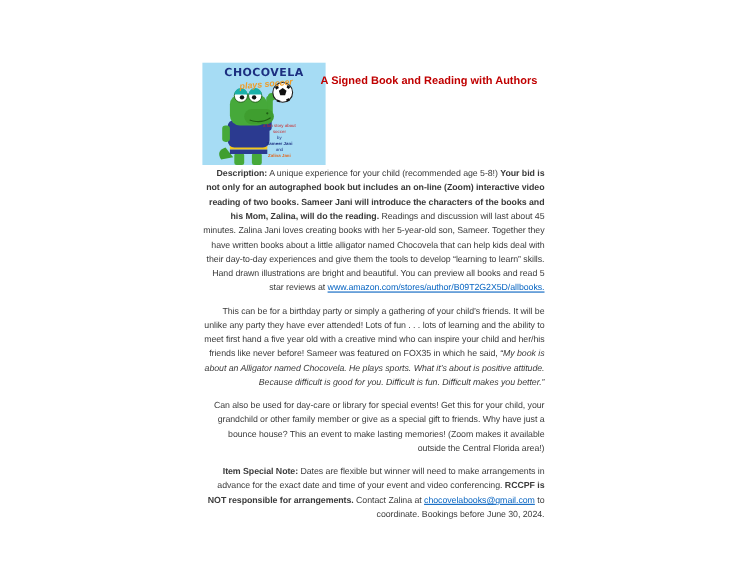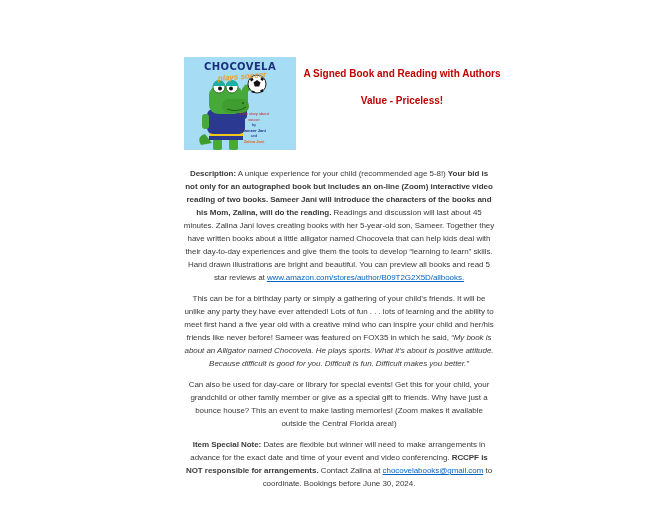--- a/index.html
+++ b/index.html
@@ -30,32 +30,31 @@
   .cover-credits { position:absolute; top:54px; left:53px; width:34px; text-align:center; }
   .cover-credits div { font-size:4px; line-height:5.5px; }
   .cred-1 { color:#cc2222; }
   .cred-2 { color:#1c2f80; font-weight:bold; font-size:4.5px; }
   .cred-3 { color:#1c2f80; }
   .cred-4 { color:#1c2f80; }
   .cred-5 { color:#e06820; font-weight:bold; font-size:4.5px; }
 
   
   .header-block {
-    position:absolute; left:300px; top:66px; width:204px;
+    position:absolute; left:288px; top:66px; width:204px;
     text-align:center; color:#c00000; font-weight:bold;
     font-size:10px; line-height:15px;
   }
   .value-line { margin-top:12px; }
 
   
   .body-text {
     position:absolute; left:183px; top:151px; width:312px;
     font-size:8px; line-height:13px; color:#3b3b3b; letter-spacing:-0.05px;
-    text-align:center;
-    margin-top:16px;
+    text-align:right;
   }
   .body-text p { margin:0 0 8px 0; }
   .seg-b { font-weight:bold; }
   .seg-i { font-style:italic; }
   .doc-link { color:#0563c1; text-decoration:underline; cursor:pointer; }
 </style>
 </head>
 <body>
 
 <div class="page">
@@ -108,21 +107,20 @@
       <div class="cred-1">a fun story about soccer</div>
       <div class="cred-3">by</div>
       <div class="cred-2">Sameer Jani</div>
       <div class="cred-4">and</div>
       <div class="cred-5">Zalina Jani</div>
     </div>
   </div>
 
   <div class="header-block">
     <div>A Signed Book and Reading with Authors</div>
-    <div class="value-line">Value - Priceless!</div>
   </div>
 
   <div class="body-text">
 
     <p><span class="seg-b">Description:</span><span> A unique experience for your child (recommended age 5-8!)  </span><span class="seg-b">Your bid is not only for an autographed book but includes an on-line (Zoom) interactive video reading of two books.  Sameer Jani will introduce the characters of the books and his Mom, Zalina, will do the reading.</span><span>  Readings and discussion will last about 45 minutes.  Zalina Jani loves creating books with her 5-year-old son, Sameer. Together they have written books about a little alligator named Chocovela that can help kids deal with their day-to-day experiences and give them the tools to develop “learning to learn” skills.  Hand drawn illustrations are bright and beautiful.  You can preview all books and read 5 star reviews at </span><span class="doc-link">www.amazon.com/stores/author/B09T2G2X5D/allbooks.</span></p>
 
     <p><span>This can be for a birthday party or simply a gathering of your child’s friends.  It will be unlike any party they have ever attended!  Lots of fun . . . lots of learning and the ability to meet first hand a five year old with a creative mind who can inspire your child and her/his friends like never before!  Sameer was featured on FOX35 in which he said, </span><span class="seg-i">“My book is about an Alligator named Chocovela.  He plays sports. What it’s about is positive attitude. Because difficult is good for you. Difficult is fun. Difficult makes you better.”</span></p>
 
     <p><span>Can also be used for day-care or library for special events!  Get this for your child, your grandchild or other family member or give as a special gift to friends.  Why have just a bounce house?  This an event to make lasting memories!  (Zoom makes it available outside the Central Florida area!)</span></p>
 

